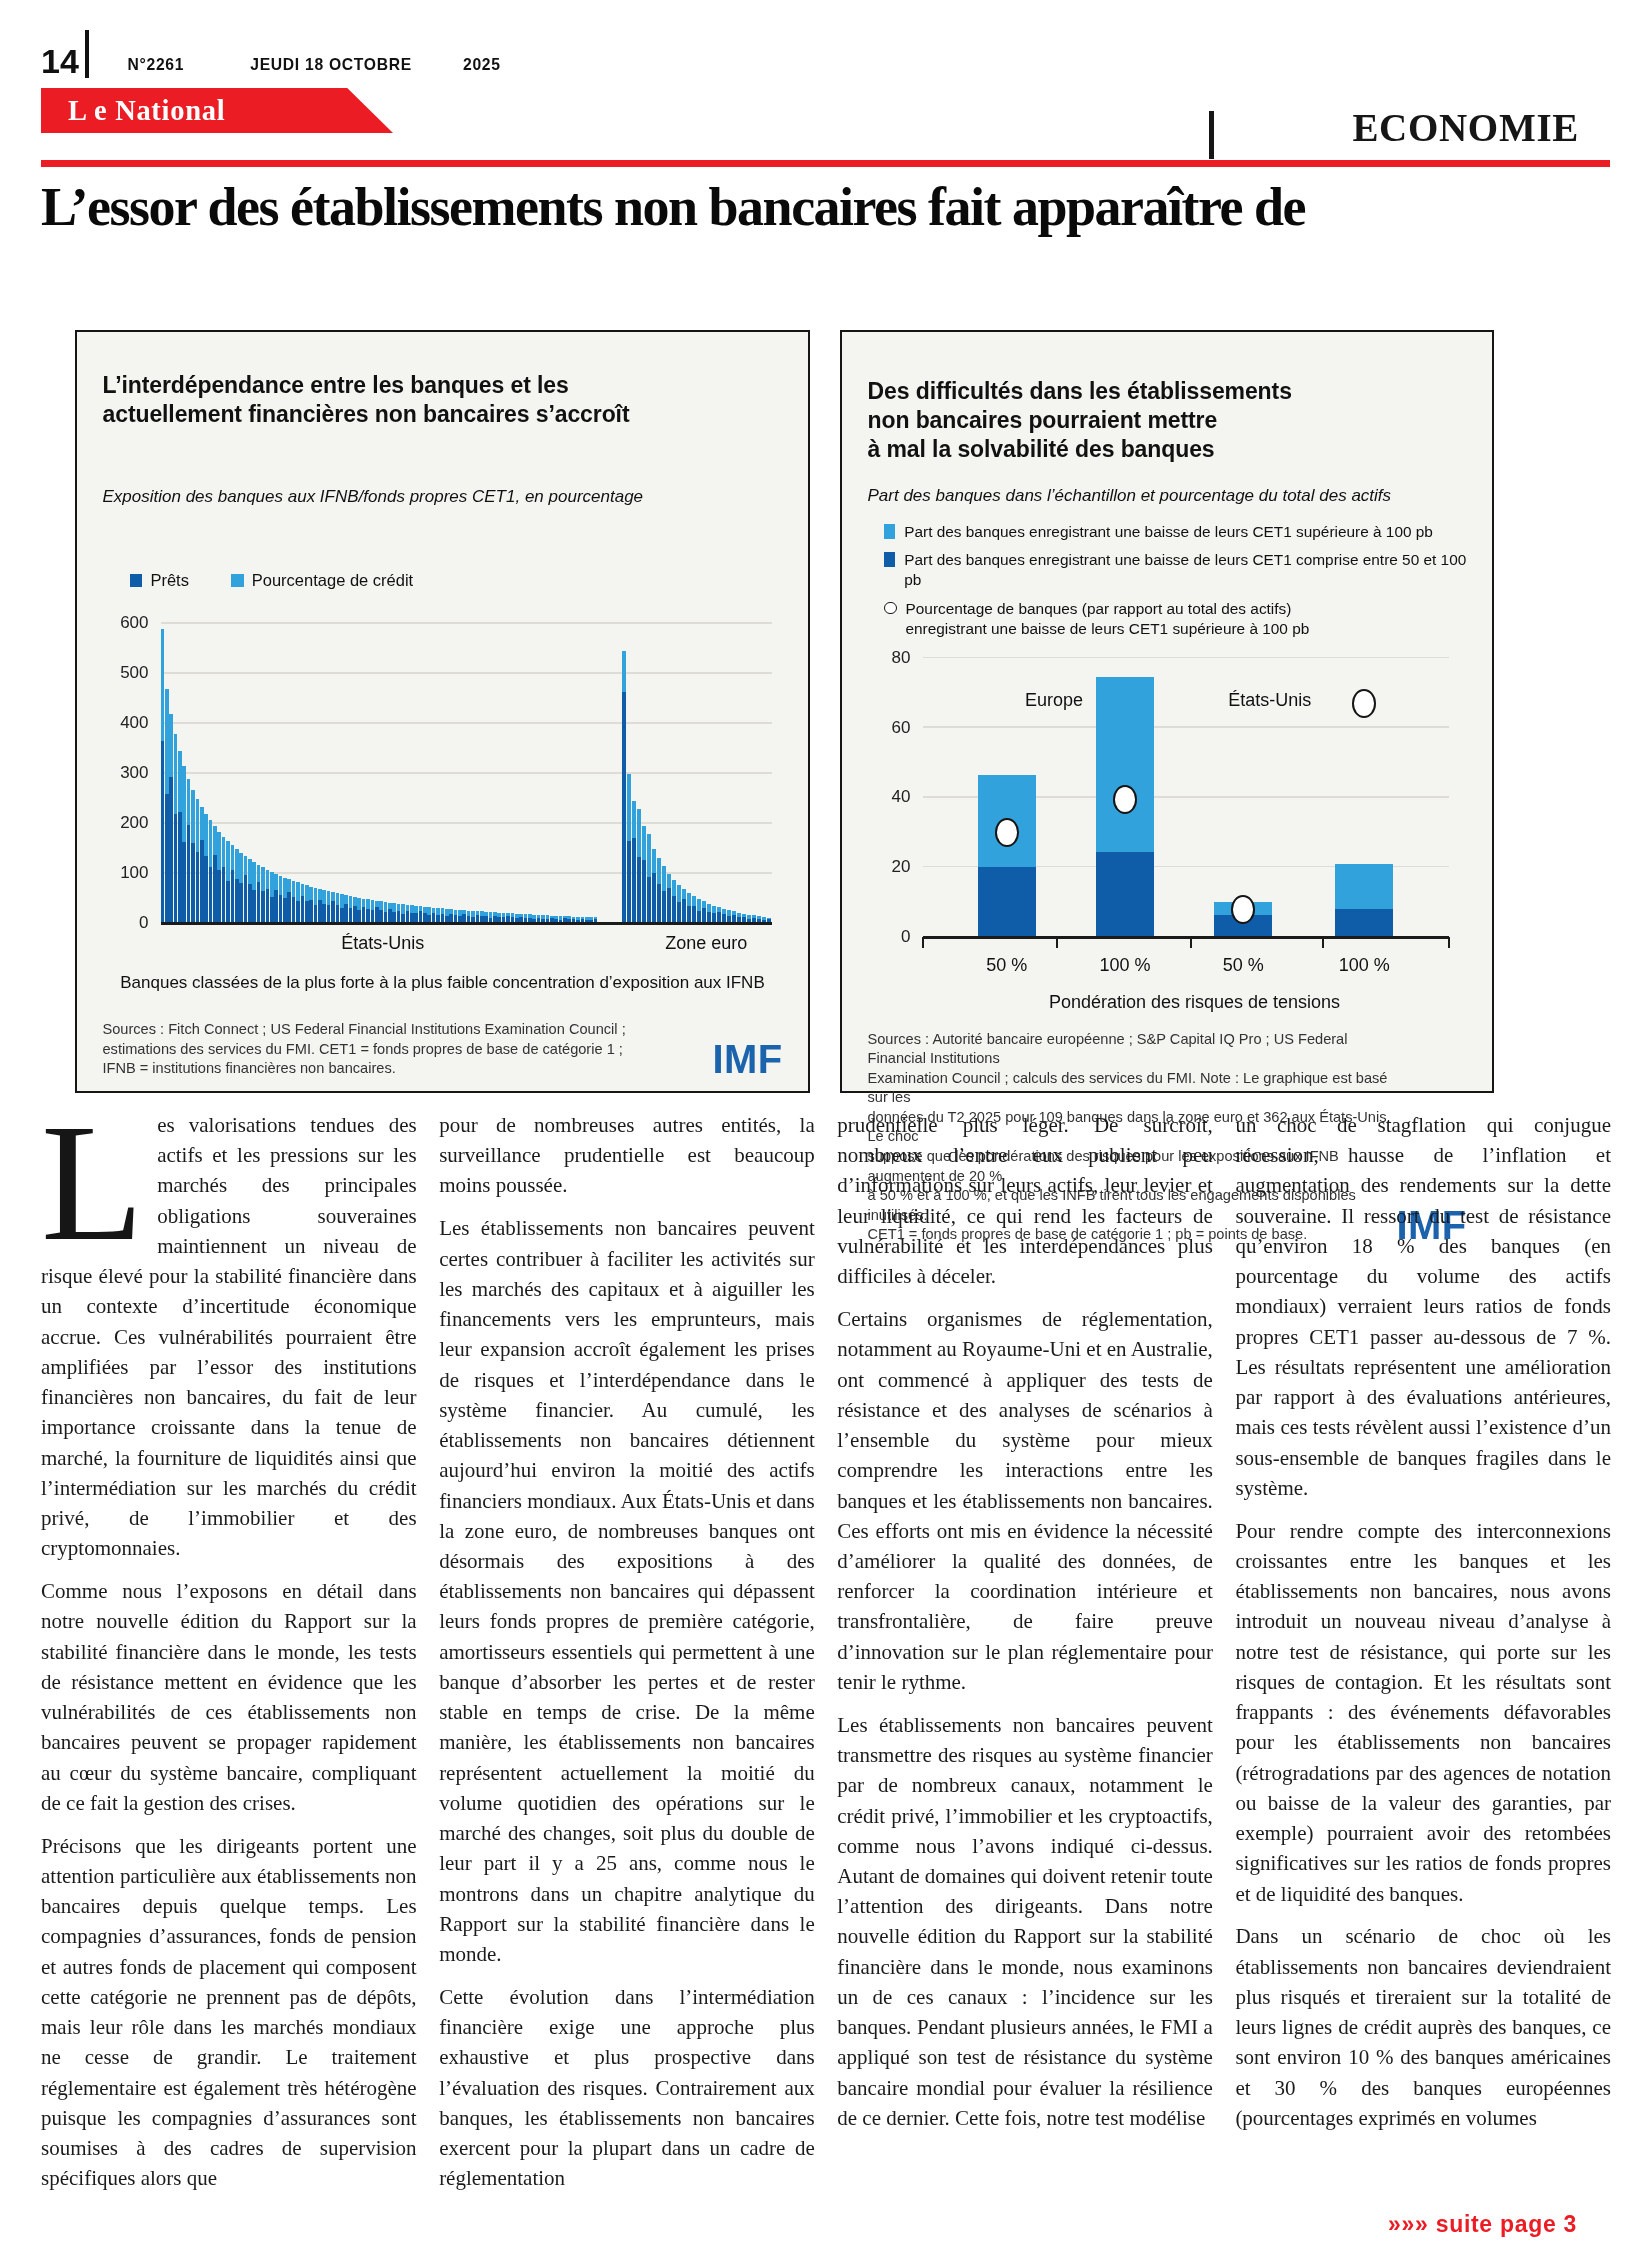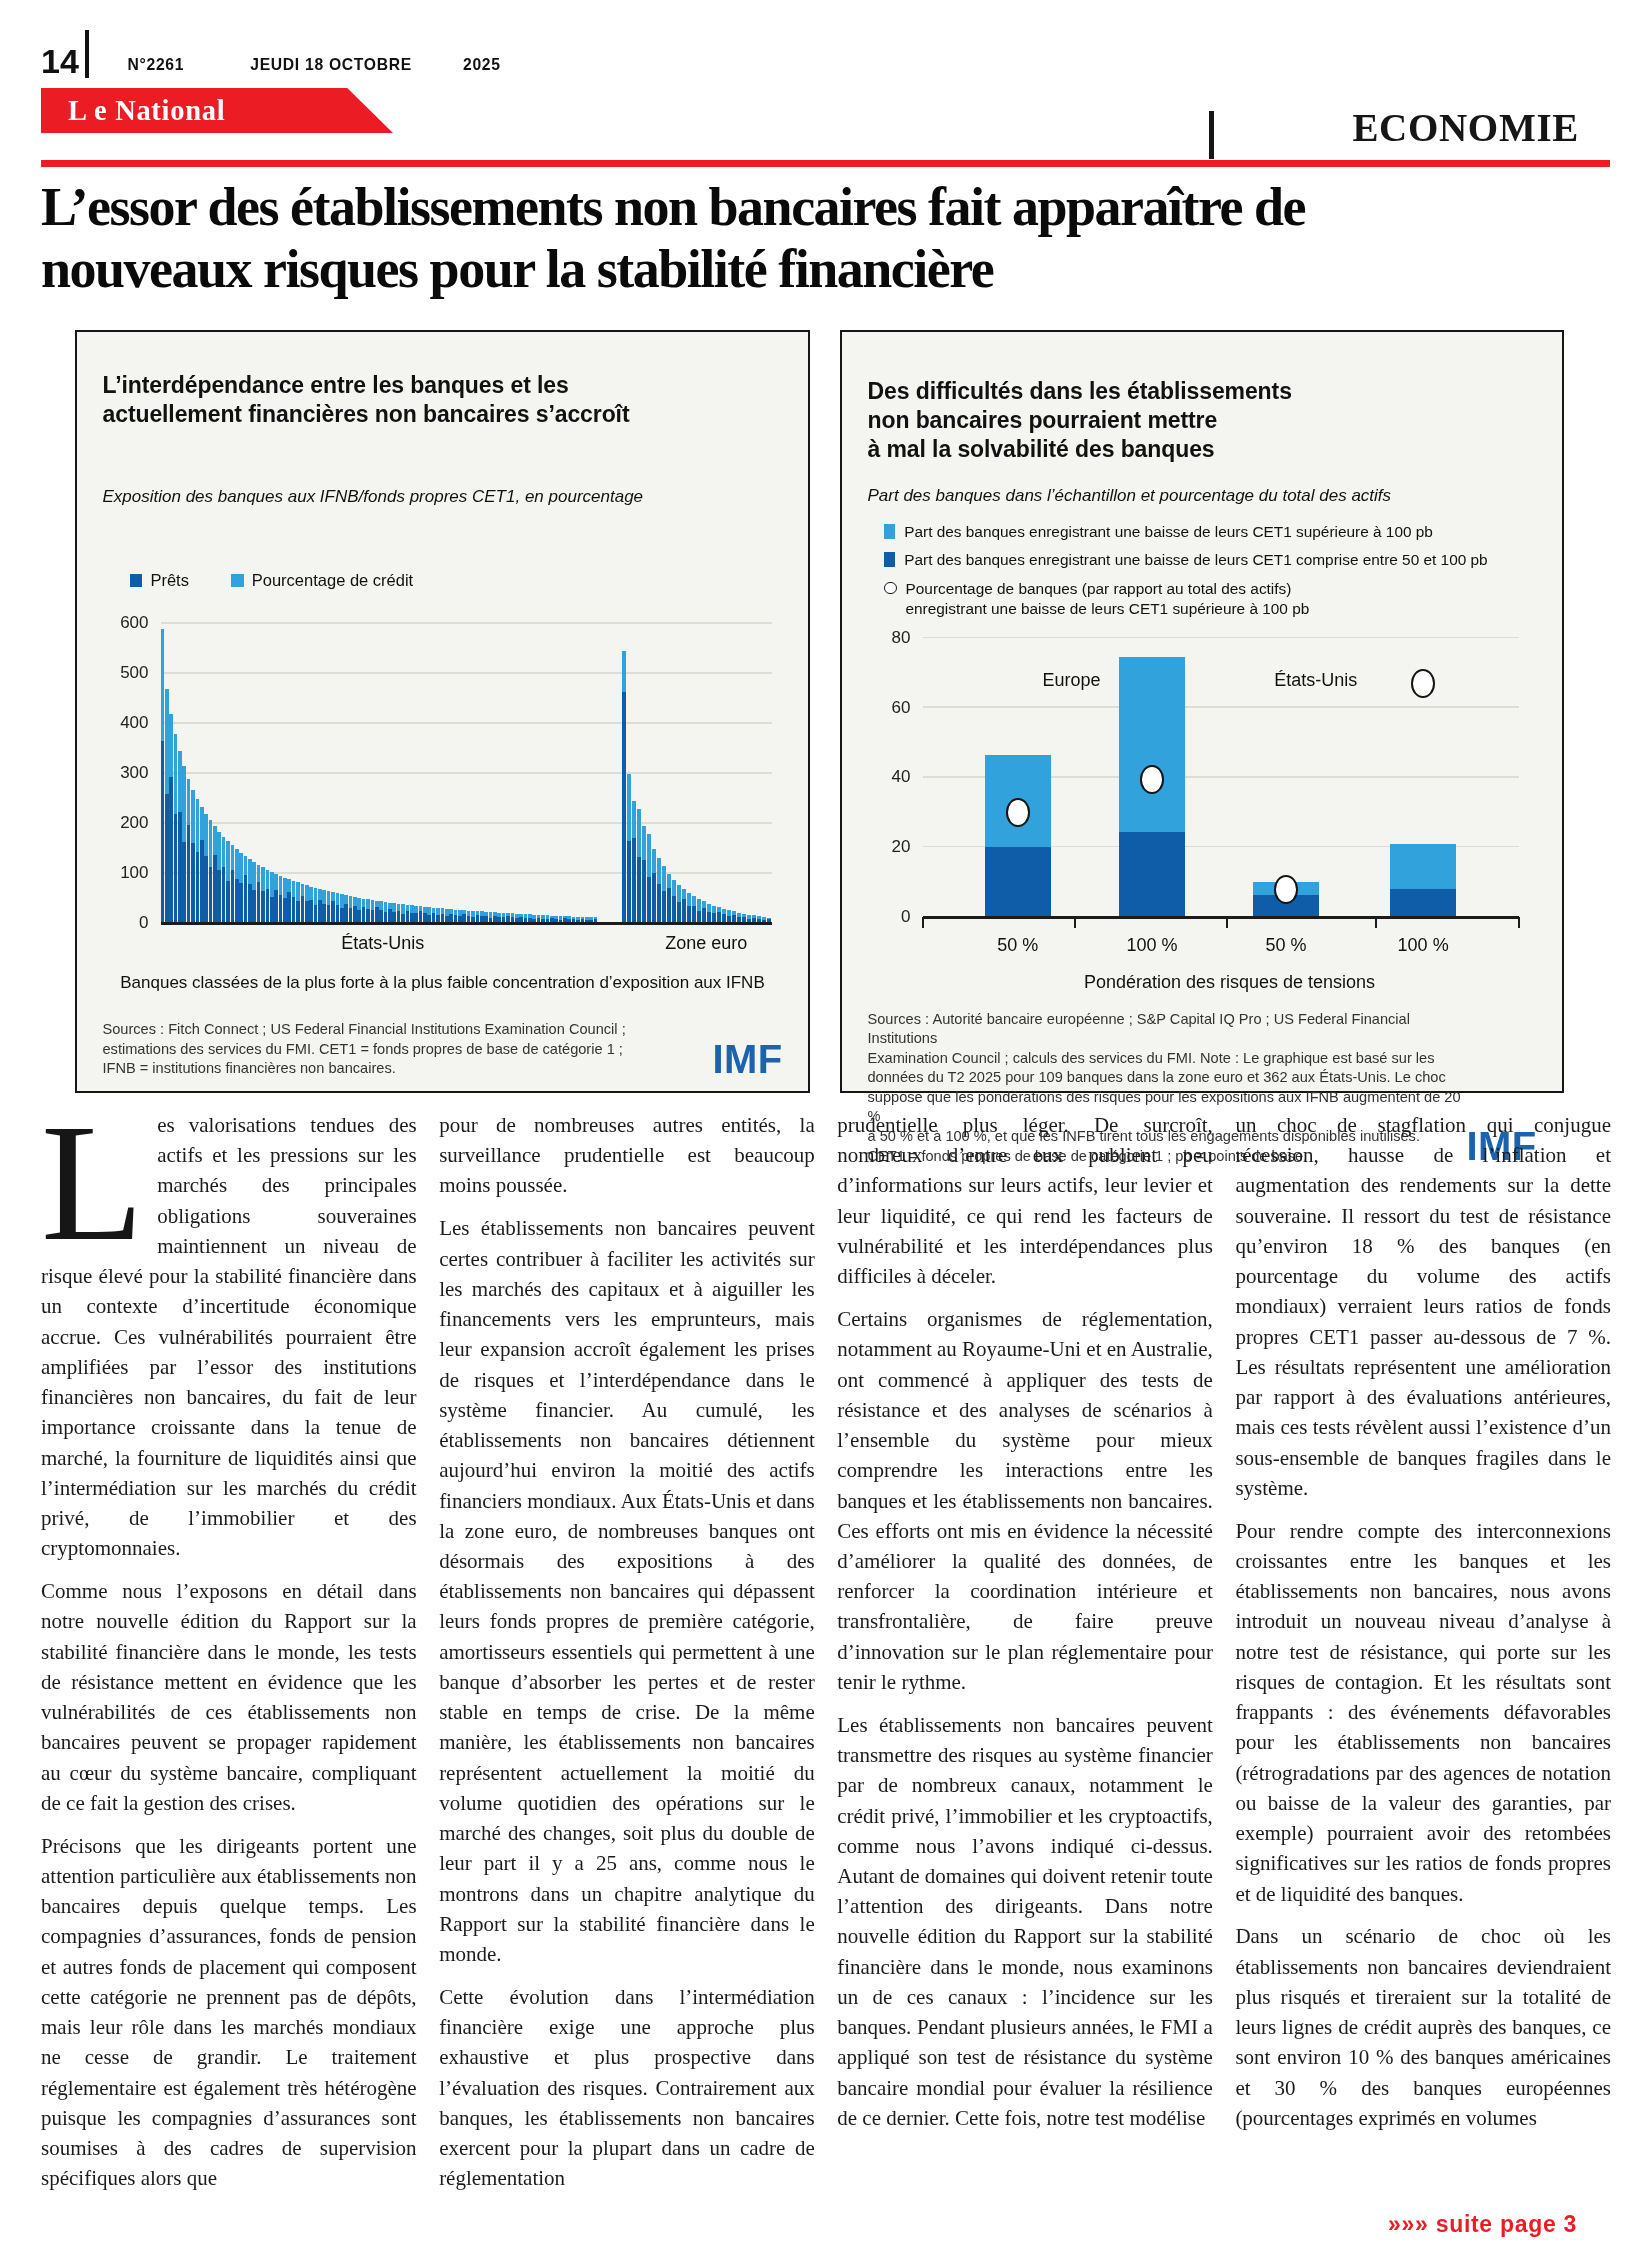--- a/index.html
+++ b/index.html
@@ -29,21 +29,21 @@
   .red-rule{position:absolute;left:41px;width:1569px;top:160px;height:6.7px;background:var(--red);}
 
   
   .headline{position:absolute;left:41px;top:177px;width:1575px;font-family:"Liberation Serif",serif;
       font-weight:bold;color:#0a0a0a;font-size:54px;line-height:1.14;letter-spacing:-1.5px;}
 
   
   .chart-box{position:absolute;top:330px;height:763px;background:var(--boxbg);border:2.2px solid #161616;
       box-sizing:border-box;padding:19.5px 25.5px;}
   #box1{left:75px;width:735px;}
-  #box2{left:840px;width:724px;}
+  #box2{left:840px;width:654px;}
   .cb-title{font-weight:bold;font-size:23px;line-height:1.25;letter-spacing:-0.1px;margin-top:19.5px;}
   .cb-sub{font-size:17px;margin-top:58px;font-style:italic;}
   #box2 .cb-title{margin-top:25.5px;}
   #box2 .cb-sub{margin-top:22.5px;}
 
   .legend{display:flex;gap:42px;align-items:center;font-size:16.5px;margin-top:64px;margin-left:27px;}
   .legend .sw{width:12.7px;height:12.7px;display:inline-block;margin-right:8.2px;vertical-align:-1.5px;}
   .sw.dark{background:var(--dblue);} .sw.light{background:var(--lblue);}
 
   .legend2{margin-top:16.5px;font-size:15.4px;line-height:1.3;margin-left:16.5px;}
@@ -110,21 +110,20 @@
 
   <div class="masthead-banner">
     <span>L e National</span>
   </div>
   <div class="section-bar"></div>
   <div class="section-title">ECONOMIE</div>
   <div class="red-rule"></div>
 
   <div class="headline">
     <div>L’essor des établissements non bancaires fait apparaître de</div>
-    <div>nouveaux risques pour la stabilité financière</div>
   </div>
 
   <div class="chart-box" id="box1">
     <div class="cb-title">
       <div>L’interdépendance entre les banques et les</div>
       <div>actuellement financières non bancaires s’accroît</div>
     </div>
     <div class="cb-sub">Exposition des banques aux IFNB/fonds propres CET1, en pourcentage</div>
 
     <div class="legend">

